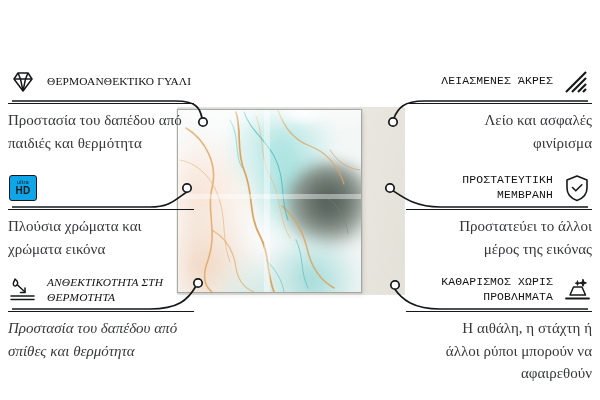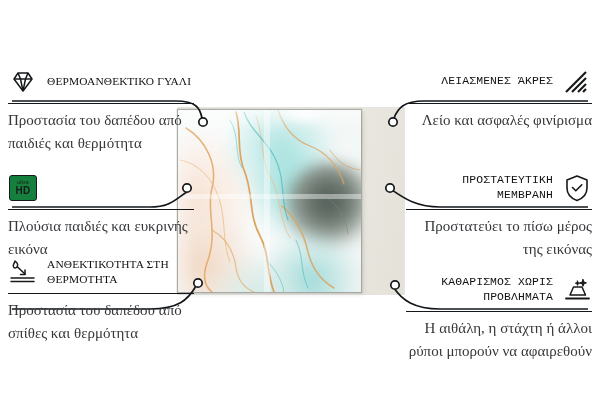--- a/index.html
+++ b/index.html
@@ -51,28 +51,28 @@
   .ftitle{
     font-size:11.4px; line-height:1.32; letter-spacing:.15px;
     text-transform:uppercase; font-weight:400; color:#111; flex:1;
   }
   .feature.right .ftitle{ text-align:right;font-family:Liberation Mono, monospace; }
   .rule{ height:0; border-top:1.6px solid #15181b; margin-top:1px; }
   .fdesc{
     font-size:15px; line-height:1.5; color:#35373a; margin-top:5px;
     font-family:"Liberation Serif", serif;
   }
-  .feature.right .fdesc{ text-align:right; }
+  .feature.right .fdesc{ text-align:right;padding-left:39px; }
 
   
   #connectors{ position:absolute; inset:0; pointer-events:none; }
   .hd-badge{
     width:28px; height:26px; border:1.7px solid #16181a; border-radius:3px;
     display:flex; flex-direction:column; align-items:center; justify-content:center;
-    font-family:"Liberation Sans", sans-serif; line-height:1; background:#15803d;
+    font-family:"Liberation Sans", sans-serif; line-height:1; background:#0ea5e9;
   }
   .hd-badge .u{ font-size:5.6px; letter-spacing:.2px; }
   .hd-badge .h{ font-size:10px; font-weight:700; margin-top:1px; letter-spacing:.3px; }
 </style>
 </head>
 <body>
 
 <div id="stage">
 
   <div id="product-area"></div>
@@ -169,24 +169,24 @@
   <div class="feature left" style="top:168px;">
     <div class="fhead">
       <span class="ficon">
         <span class="hd-badge">
           <span class="u">ultra</span>
           <span class="h">HD</span>
         </span>
       </span>
     </div>
     <div class="rule"></div>
-    <div class="fdesc">Πλούσια παιδιές και ευκρινής εικόνα</div>
-  </div>
-
-  <div class="feature left" style="top:252px;">
+    <div class="fdesc">Πλούσια χρώματα και χρώματα εικόνα</div>
+  </div>
+
+  <div class="feature left" style="top:270px;font-style:italic;">
     <div class="fhead">
       <span class="ficon">
         <svg width="30" height="28" viewBox="0 0 30 28">
           <g fill="none" stroke="#16181a" stroke-width="1.5" stroke-linecap="round" stroke-linejoin="round">
             <path d="M7 3 C10 5 10.5 8 8.5 9.5 C6.5 11 4.5 9 5.5 6.5 C6 5 7 4 7 3 Z"></path>
             <path d="M9.5 9 L17 16"></path>
             <path d="M12.5 16.5 L17 16.5 L17 12"></path>
             <path d="M3 20 L26 20"></path>
             <path d="M3 23.5 L26 23.5"></path>
           </g>
@@ -222,21 +222,21 @@
         <svg width="26" height="28" viewBox="0 0 26 28">
           <g fill="none" stroke="#16181a" stroke-width="1.6" stroke-linecap="round" stroke-linejoin="round">
             <path d="M13 2 L23 6 L23 14 C23 20 18.5 24.5 13 26.5 C7.5 24.5 3 20 3 14 L3 6 Z"></path>
             <path d="M8.5 13.5 L11.8 16.8 L17.8 10.8"></path>
           </g>
         </svg>
       </span>
       <span class="ftitle">ΠΡΟΣΤΑΤΕΥΤΙΚΗ ΜΕΜΒΡΑΝΗ</span>
     </div>
     <div class="rule"></div>
-    <div class="fdesc">Προστατεύει το πίσω μέρος της εικόνας</div>
+    <div class="fdesc">Προστατεύει το άλλοι μέρος της εικόνας</div>
   </div>
 
   <div class="feature right" style="top:270px;margin-left:24px;">
     <div class="fhead">
       <span class="ficon">
         <svg width="30" height="28" viewBox="0 0 30 28">
           <g fill="none" stroke="#16181a" stroke-width="1.5" stroke-linecap="round" stroke-linejoin="round">
             <path d="M8 19 L11.5 11 L20 11 L23.5 19 Z"></path>
             <path d="M4 22.5 L27 22.5" stroke-width="1.8"></path>
             <path d="M21 3.5 L21.9 6 L24.4 6.9 L21.9 7.8 L21 10.3 L20.1 7.8 L17.6 6.9 L20.1 6 Z" fill="#16181a" stroke-width="1"></path>

